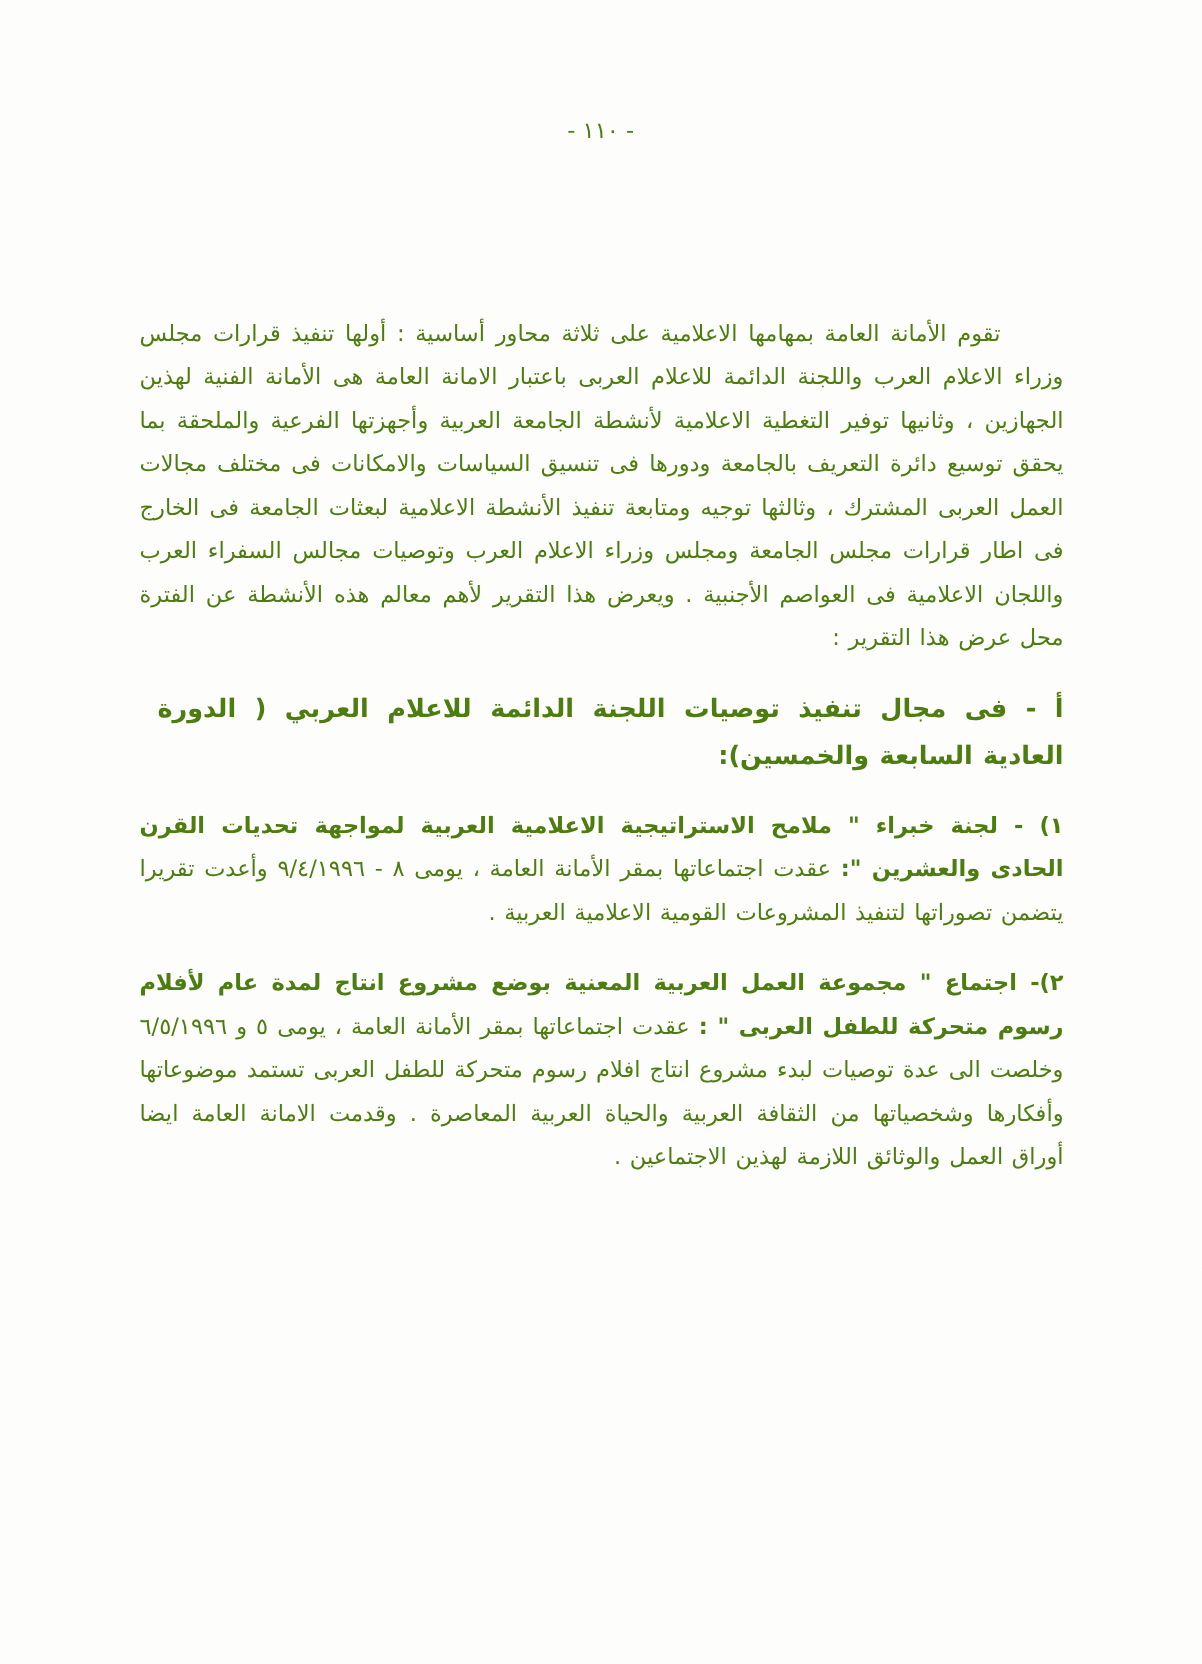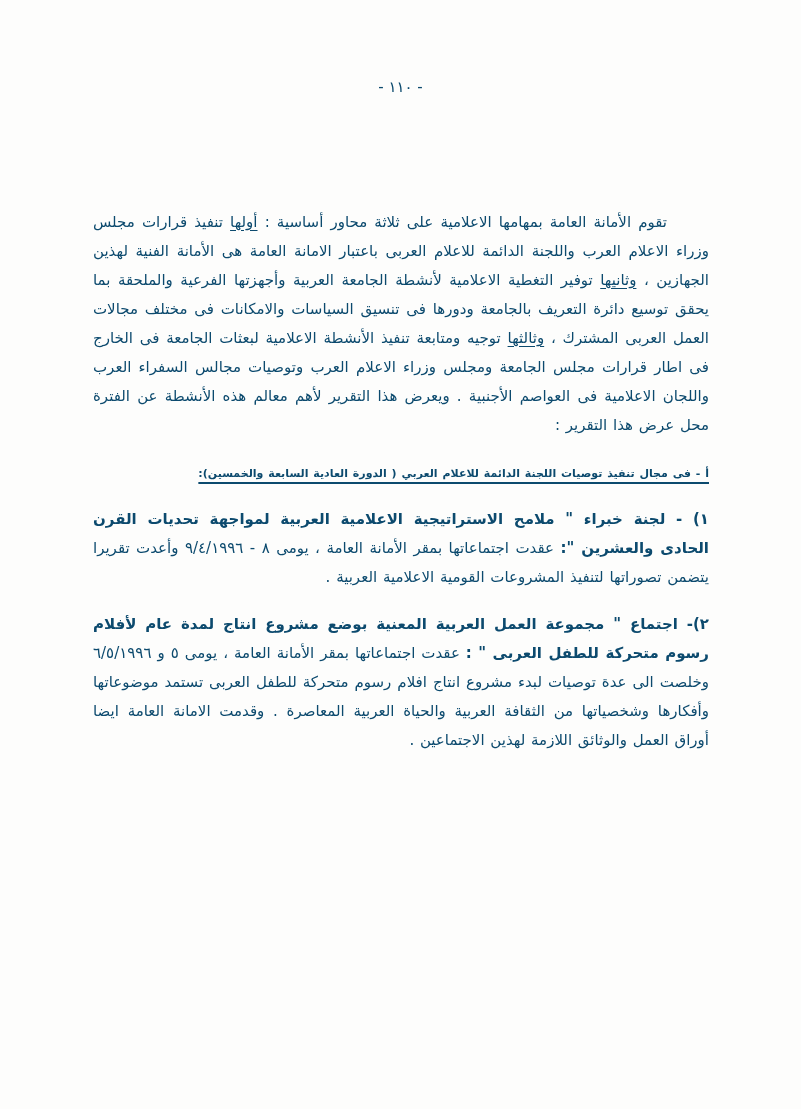--- a/index.html
+++ b/index.html
@@ -7,21 +7,21 @@
     padding: 0;
     background: #ffffff;
   }
   .page {
     position: relative;
     width: 801px;
     height: 1109px;
     background: #fdfdfc;
     overflow: hidden;
     font-family: "DejaVu Sans", sans-serif;
-    color: #0c4a6e;
+    color: #4d7c0f;
   }
   .page-number {
     position: absolute;
     top: 78px;
     left: 0;
     right: 0;
     text-align: center;
     font-size: 15px;
     letter-spacing: 1px;
     direction: rtl;
@@ -37,30 +37,28 @@
     line-height: 29px;
     word-spacing: 1px;
   }
   .para {
     margin: 0 0 18px 0;
   }
   .indent {
     text-indent: 42px;
   }
   .heading {
-    font-size: 11px;
+    font-size: 17px;
     font-weight: bold;
-    text-decoration: underline;
     text-decoration-thickness: 1.8px;
     text-underline-offset: 5px;
     line-height: 31px;
     margin: 2px 0 16px 12px;
   }
   .u {
-    text-decoration: underline;
     text-underline-offset: 3px;
   }
   .b {
     font-weight: bold;
   }
 </style>
 </head>
 <body>
 
 <div class="page">

